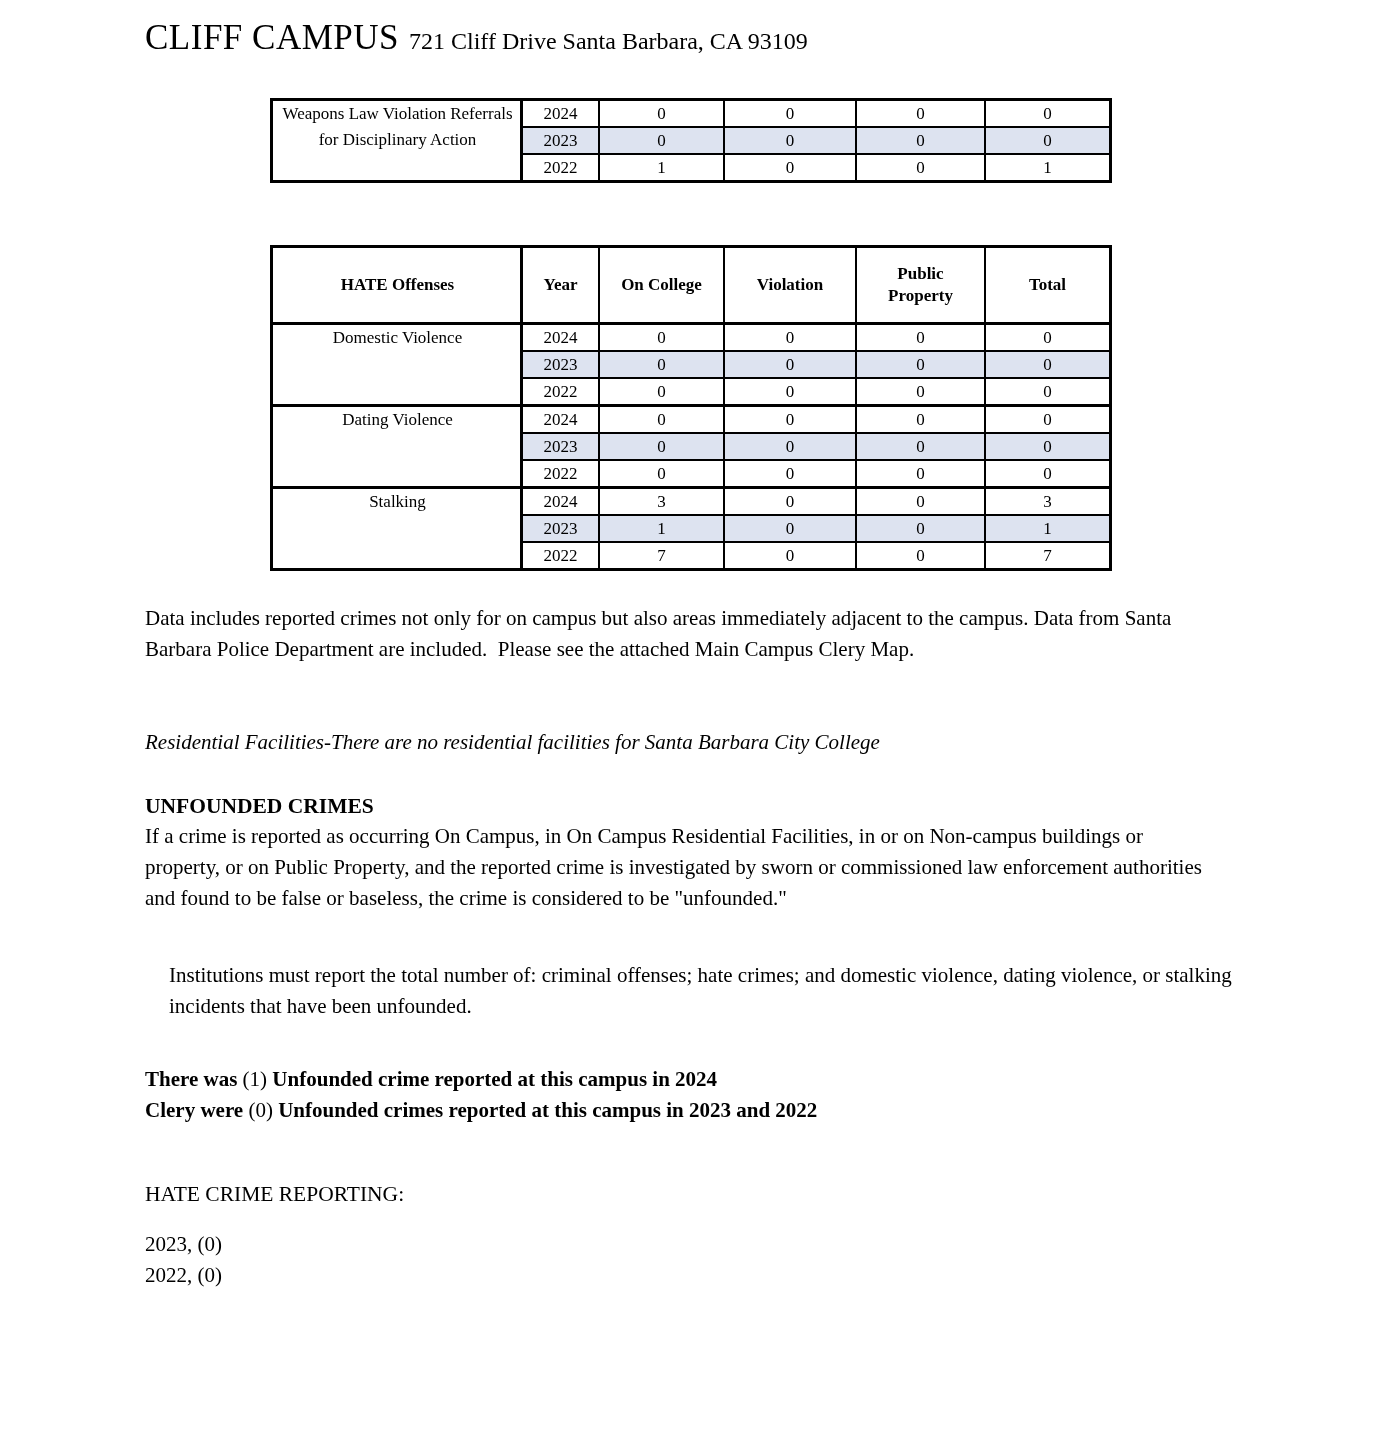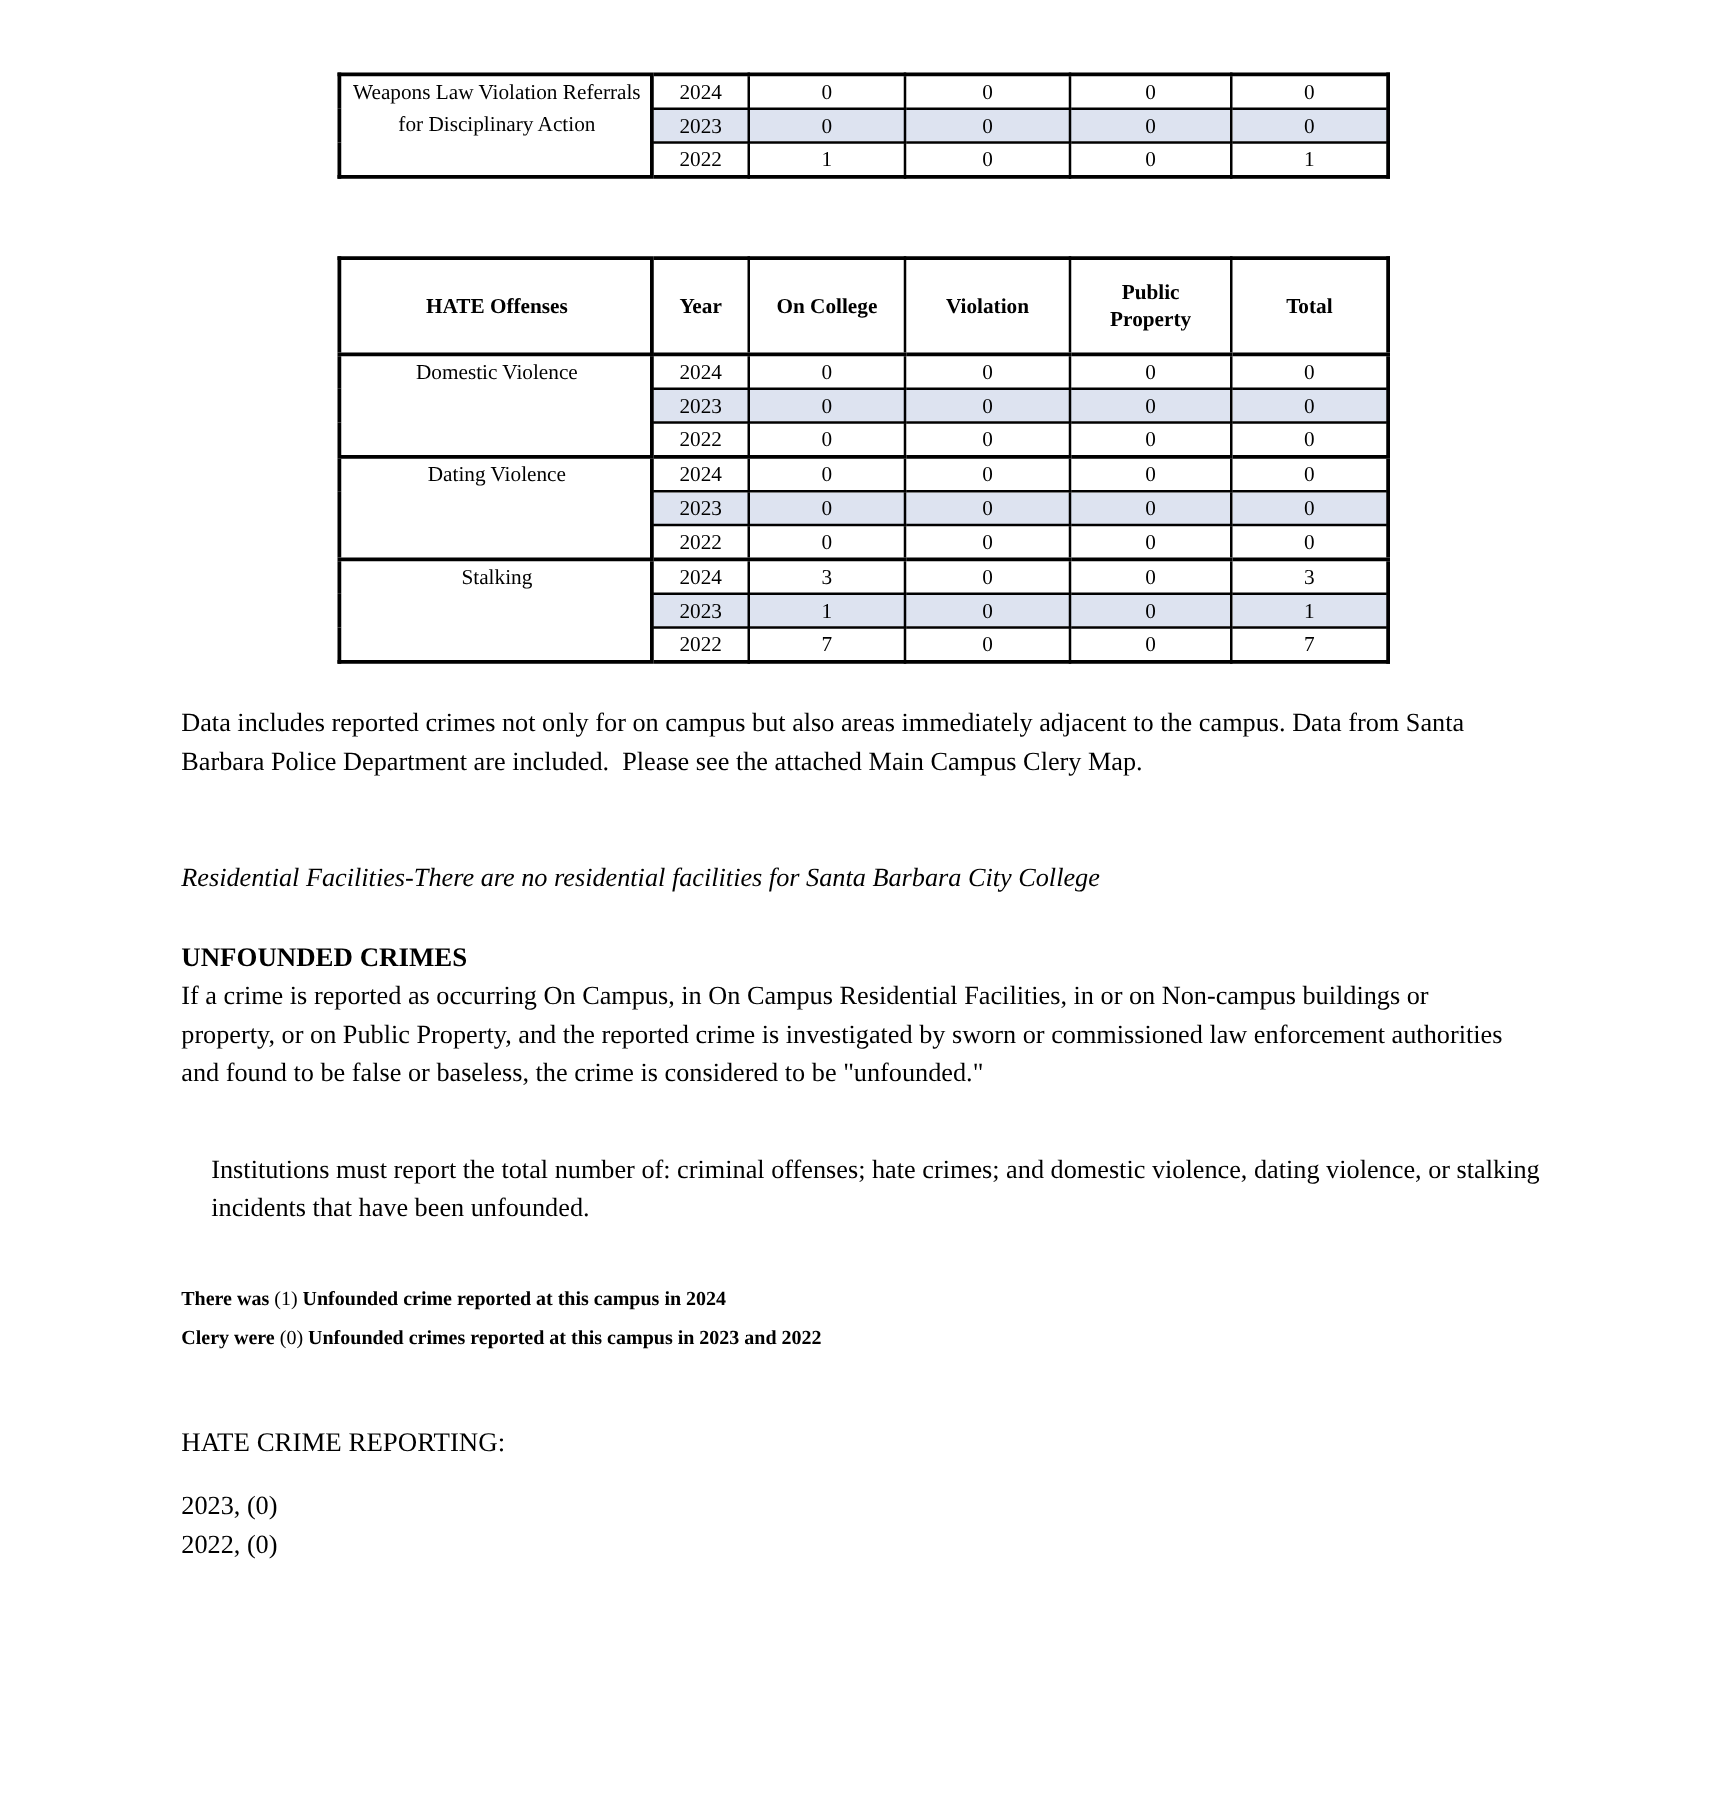--- a/index.html
+++ b/index.html
@@ -46,30 +46,33 @@
   .weapons { margin-top: 40px; }
   .vawa { margin-top: 62px; }
 
   
   .para { font-size: 21px; line-height: 31px; white-space: pre-wrap; width: 1068px; margin: 0; }
   .p-data { margin-top: 32px; }
   .p-resid { margin-top: 62px; font-style: italic; }
   .h-unfounded { margin-top: 36px; font-size: 21.5px; font-weight: bold; }
   .p-unf1 { margin-top: 2px; }
   .p-unf2 { margin-top: 46px; margin-left: 24px; }
-  .statements { margin-top: 42px; font-size: 16px; line-height: 31px; }
+  .statements { margin-top: 42px; font-size: 21px; line-height: 31px; }
   .stmt b { font-weight: bold; }
   .h-hate { margin-top: 56px; font-size: 21.5px; font-weight: normal; }
   .hate-list { margin-top: 22px; font-size: 21px; line-height: 31px; }
 </style>
 </head>
 <body>
 
 <div class="page">
 
+  <div class="title-line">
+    <span class="title-main">CLIFF CAMPUS</span><span class="title-addr">721 Cliff Drive Santa Barbara, CA 93109</span>
+  </div>
 
   <table class="ctable weapons">
     <tbody>
       <tr>
         <td class="c-desc" rowspan="3">Weapons Law Violation Referrals for Disciplinary Action</td>
         <td class="c-year">2024</td>
         <td class="c-n1">0</td>
         <td class="c-n2">0</td>
         <td class="c-n3">0</td>
         <td class="c-n4">0</td>

